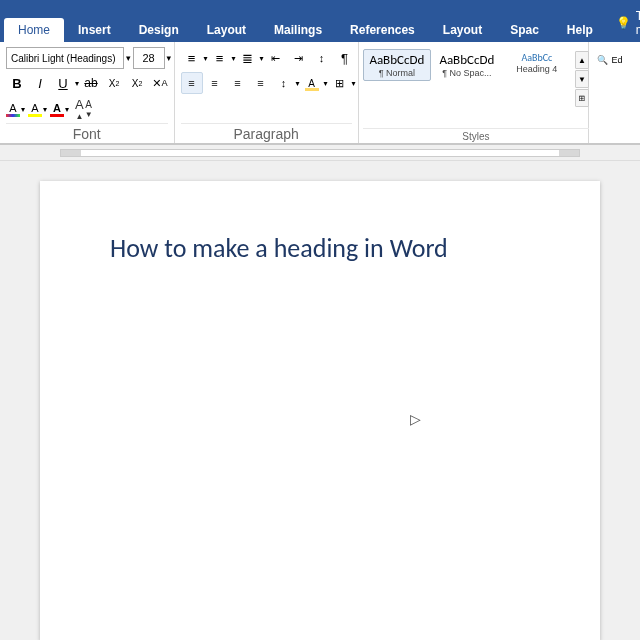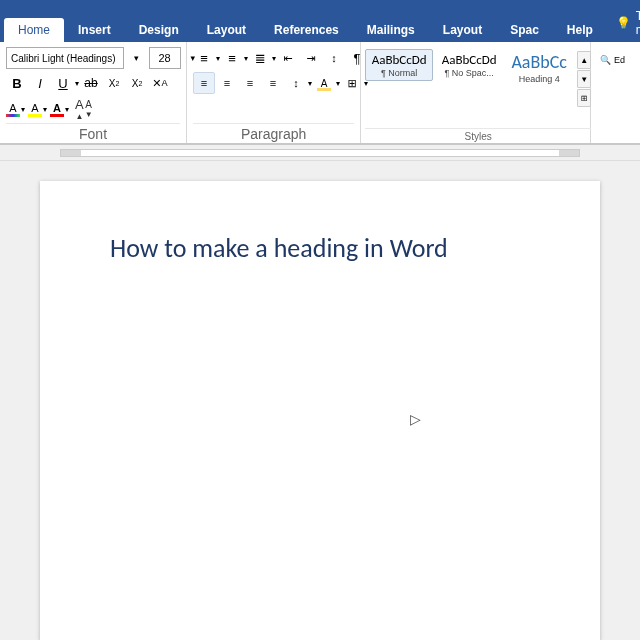--- a/index.html
+++ b/index.html
@@ -35,37 +35,37 @@
 </head>
 <body>
 
 <div style="width:640px; height:640px; display:flex; flex-direction:column; overflow:hidden;">
 
   <div class="tab-bar">
     <div class="tab active">Home</div>
     <div class="tab">Insert</div>
     <div class="tab">Design</div>
     <div class="tab">Layout</div>
+    <div class="tab">Mailings</div>
     <div class="tab">References</div>
-    <div class="tab">Mailings</div>
     <div class="tab">Layout</div>
     <div class="tab">Spac</div>
     <div class="tab">Help</div>
     <div class="tab-tell-me">
       <span class="tell-me-icon">💡</span>
       <span>Tell me</span>
     </div>
   </div>
 
   <div style="background:#fff; border-bottom:2px solid #c8c8c8; display:flex; align-items:stretch; min-height:88px;">
 
     <div class="ribbon-section" style="min-width:160px;">
       <div class="ribbon-section-top" style="flex-direction:column; align-items:flex-start; gap:3px;">
 
-        <div style="display:flex; align-items:center; gap:10px; margin-top:2px;">
+        <div style="display:flex; align-items:center; gap:2px; margin-top:2px;">
           <input class="font-name-box" type="text" style="width: 118px; height: 22px; border: 1px solid rgb(170, 170, 170); font-size: 10px; padding: 1px 4px;" value="Calibri Light (Headings)">
           <span style="font-size:9px; cursor:pointer;">▾</span>
           <input class="font-size-box" type="text" style="width: 32px; height: 22px; border: 1px solid rgb(170, 170, 170); font-size: 11px; text-align: center;" value="28">
           <span style="font-size:9px; cursor:pointer;">▾</span>
         </div>
 
         <div style="display:flex; align-items:center; gap:1px;">
           <button class="format-btn bold" style="font-weight:bold; width:22px; height:22px; border:1px solid transparent; background:transparent; cursor:pointer; border-radius:2px; font-size:13px;">B</button>
           <button class="format-btn italic" style="font-style:italic; width:22px; height:22px; border:1px solid transparent; background:transparent; cursor:pointer; border-radius:2px; font-size:13px;">I</button>
           <button class="format-btn underline" style="text-decoration:underline; width:22px; height:22px; border:1px solid transparent; background:transparent; cursor:pointer; border-radius:2px; font-size:13px;">U</button>
@@ -148,21 +148,21 @@
             <div style="font-size:13px; color:#000; font-family:'Calibri',Arial; line-height:1.2; white-space:nowrap;">AaBbCcDd</div>
             <div style="font-size:9px; color:#444;">¶ Normal</div>
           </div>
 
           <div class="style-item" style="display:flex; flex-direction:column; align-items:center; padding:2px 4px; cursor:pointer; border:1px solid transparent; min-width:68px; border-radius:2px;">
             <div style="font-size:13px; color:#000; font-family:'Calibri',Arial; line-height:1.2; white-space:nowrap;">AaBbCcDd</div>
             <div style="font-size:9px; color:#444;">¶ No Spac...</div>
           </div>
 
           <div class="style-item" style="display:flex; flex-direction:column; align-items:center; padding:2px 4px; cursor:pointer; border:1px solid transparent; min-width:68px; border-radius:2px;">
-            <div style="font-size:18px; color:#2e74b5; font-family:'Calibri Light','Calibri',Arial; font-weight:300; line-height:1.2; white-space:nowrap;">AaBbCc</div>
+            <div style="font-size:10px; color:#2e74b5; font-family:'Calibri Light','Calibri',Arial; font-weight:300; line-height:1.2; white-space:nowrap;">AaBbCc</div>
             <div style="font-size:9px; color:#444;">Heading 4</div>
           </div>
 
           <div style="display:flex; flex-direction:column; gap:1px; margin-top:2px; margin-left:2px;">
             <button style="width:14px; height:18px; border:1px solid #ccc; background:#f5f5f5; cursor:pointer; font-size:8px; display:flex; align-items:center; justify-content:center; border-radius:1px;">▲</button>
             <button style="width:14px; height:18px; border:1px solid #ccc; background:#f5f5f5; cursor:pointer; font-size:8px; display:flex; align-items:center; justify-content:center; border-radius:1px;">▼</button>
             <button style="width:14px; height:18px; border:1px solid #ccc; background:#f5f5f5; cursor:pointer; font-size:8px; display:flex; align-items:center; justify-content:center; border-radius:1px;">⊞</button>
           </div>
         </div>
         <div class="ribbon-section-name" style="font-size:10px; color:#666; text-align:center; padding:2px 0 1px 0; border-top:1px solid #e8e8e8; margin-top:auto;">Styles</div>

